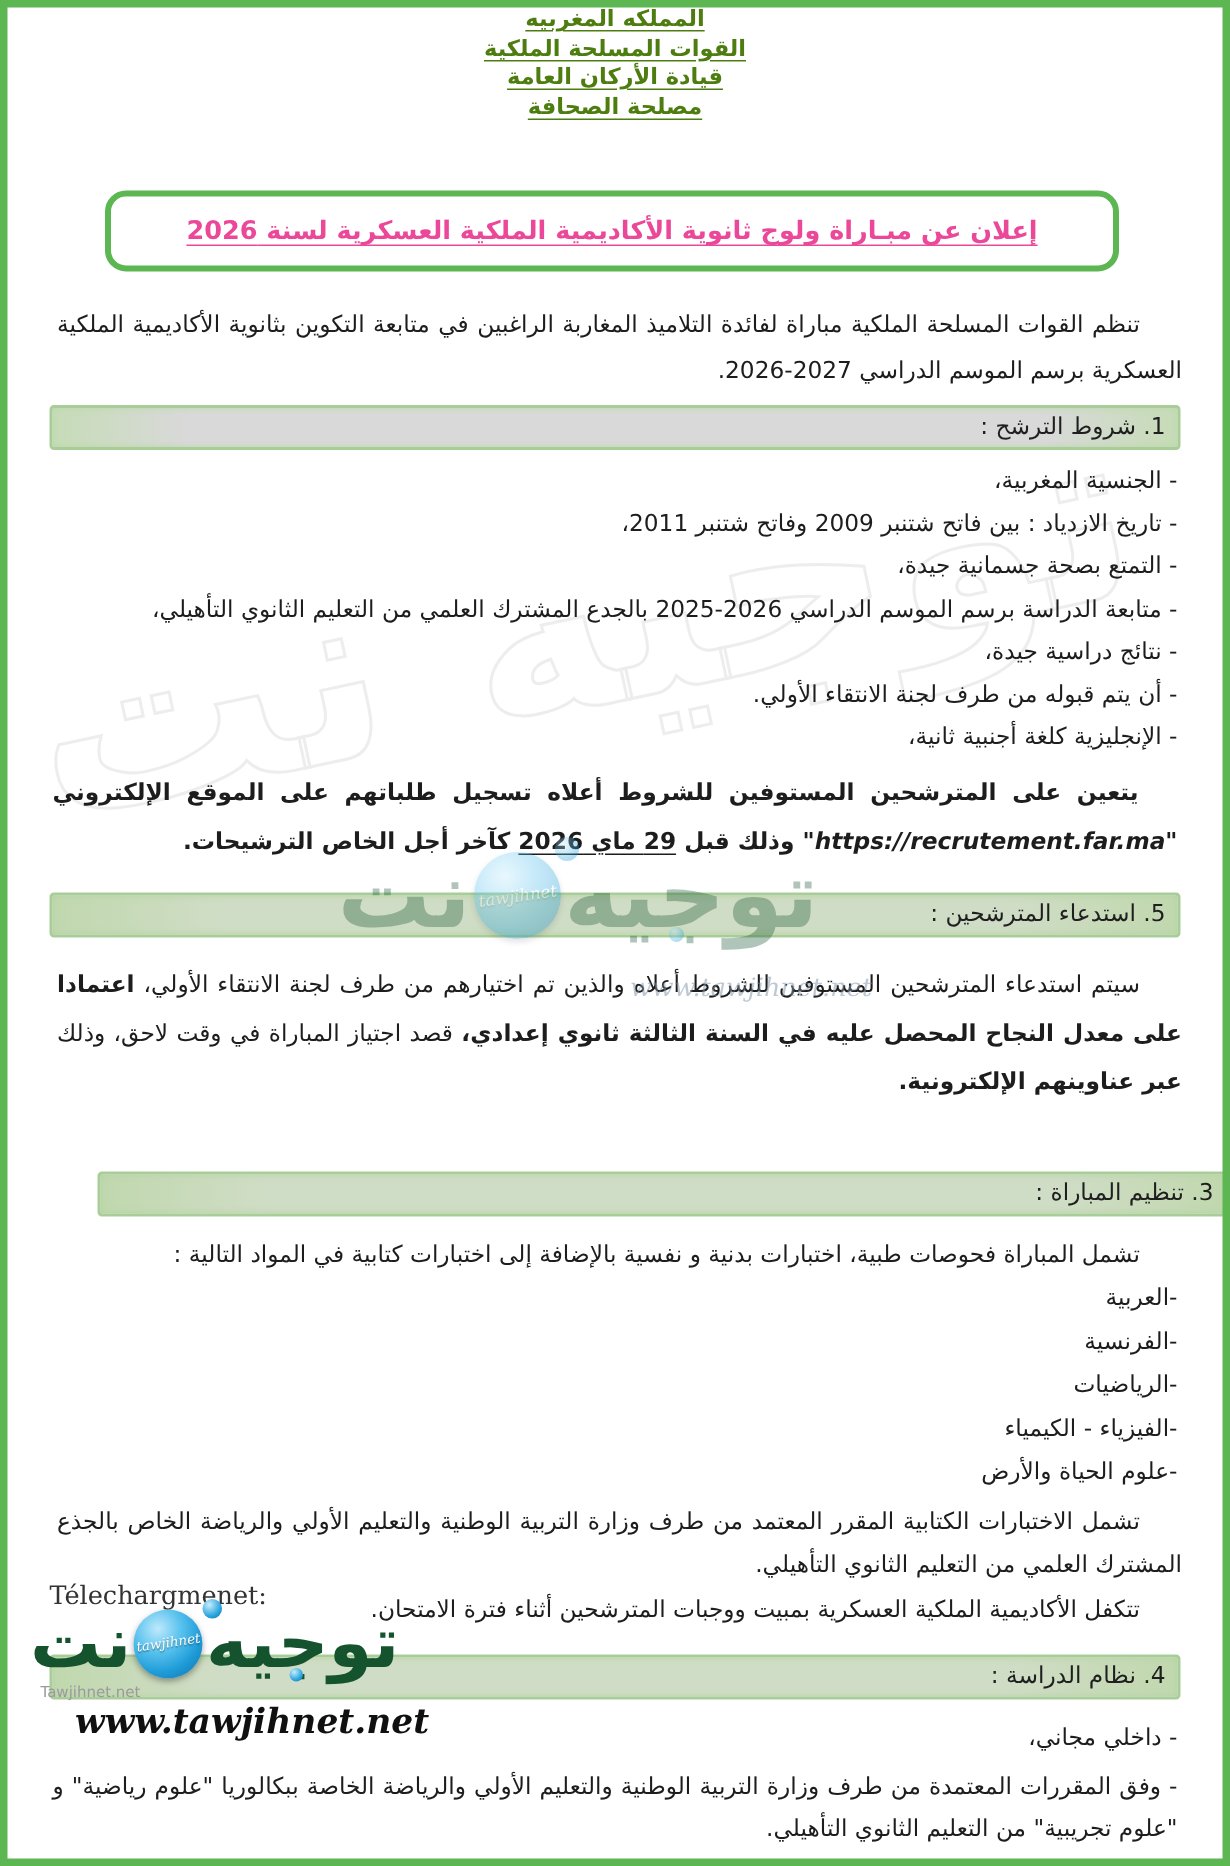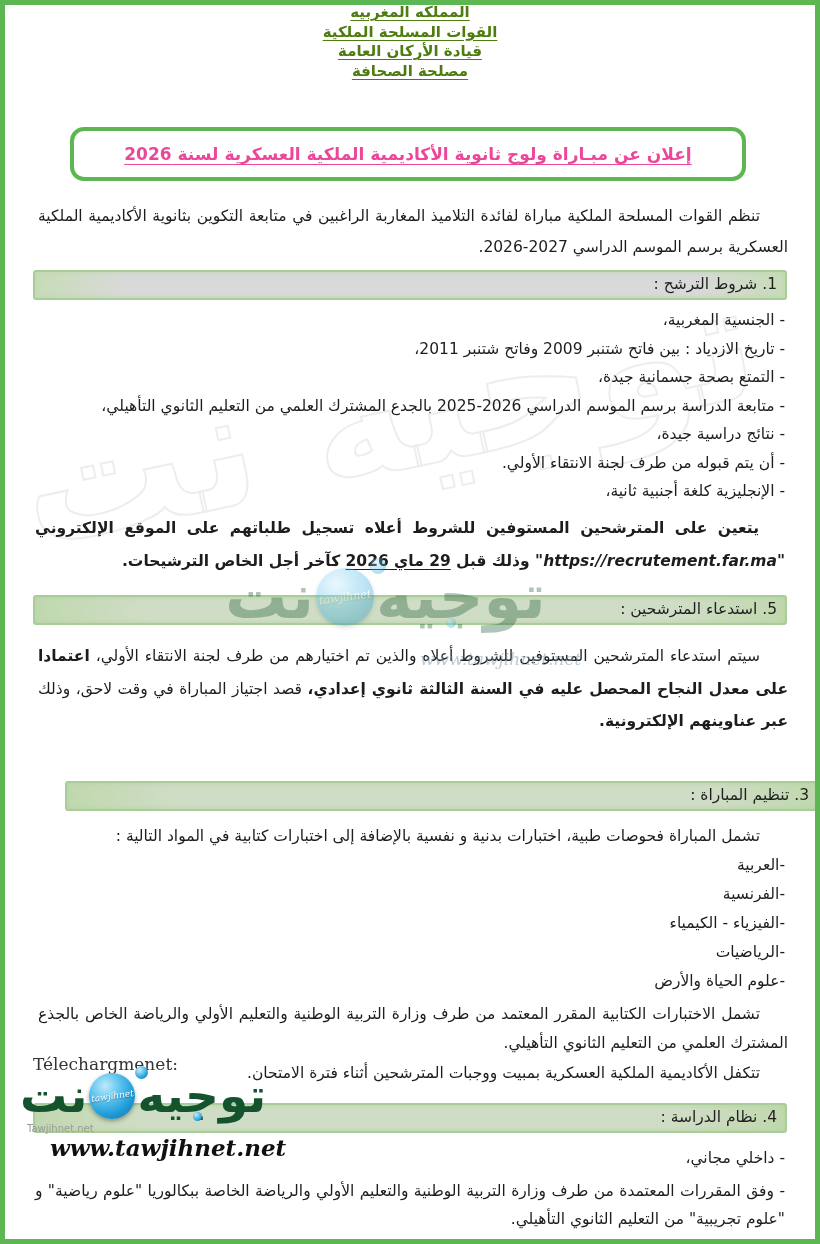--- a/index.html
+++ b/index.html
@@ -146,22 +146,22 @@
   </div>
   <p class="para abs" style="top:637px;line-height:32.5px;"><span>سيتم استدعاء المترشحين المستوفين للشروط أعلاه والذين تم اختيارهم من طرف لجنة الانتقاء الأولي، </span><span class="b">اعتمادا على معدل النجاح المحصل عليه في السنة الثالثة ثانوي إعدادي،</span><span> قصد اجتياز المباراة في وقت لاحق، وذلك </span><span class="b">عبر عناوينهم الإلكترونية.</span></p>
 
   <div class="bar bar--green" style="top:781px;margin-left:32px;">
     <span>3. تنظيم المباراة :</span>
   </div>
   <p class="para abs" style="top:818px;">تشمل المباراة فحوصات طبية، اختبارات بدنية و نفسية بالإضافة إلى اختبارات كتابية في المواد التالية :</p>
   <ul class="subjects abs" style="top:851px;">
     <li>-العربية</li>
     <li>-الفرنسية</li>
+    <li>-الرياضيات</li>
     <li>-الفيزياء - الكيمياء</li>
-    <li>-الرياضيات</li>
     <li>-علوم الحياة والأرض</li>
   </ul>
   <p class="para abs" style="top:997px;line-height:28.5px;">تشمل الاختبارات الكتابية المقرر المعتمد من طرف وزارة التربية الوطنية والتعليم الأولي والرياضة الخاص بالجذع المشترك العلمي من التعليم الثانوي التأهيلي.</p>
   <p class="para abs" style="top:1055px;">تتكفل الأكاديمية الملكية العسكرية بمبيت ووجبات المترشحين أثناء فترة الامتحان.</p>
 
   <div class="bar bar--green" style="top:1103px;">
     <span>4. نظام الدراسة :</span>
   </div>
   <ul class="list abs" style="top:1144px;">
     <li style="margin-bottom:4px;">- داخلي مجاني،</li>

